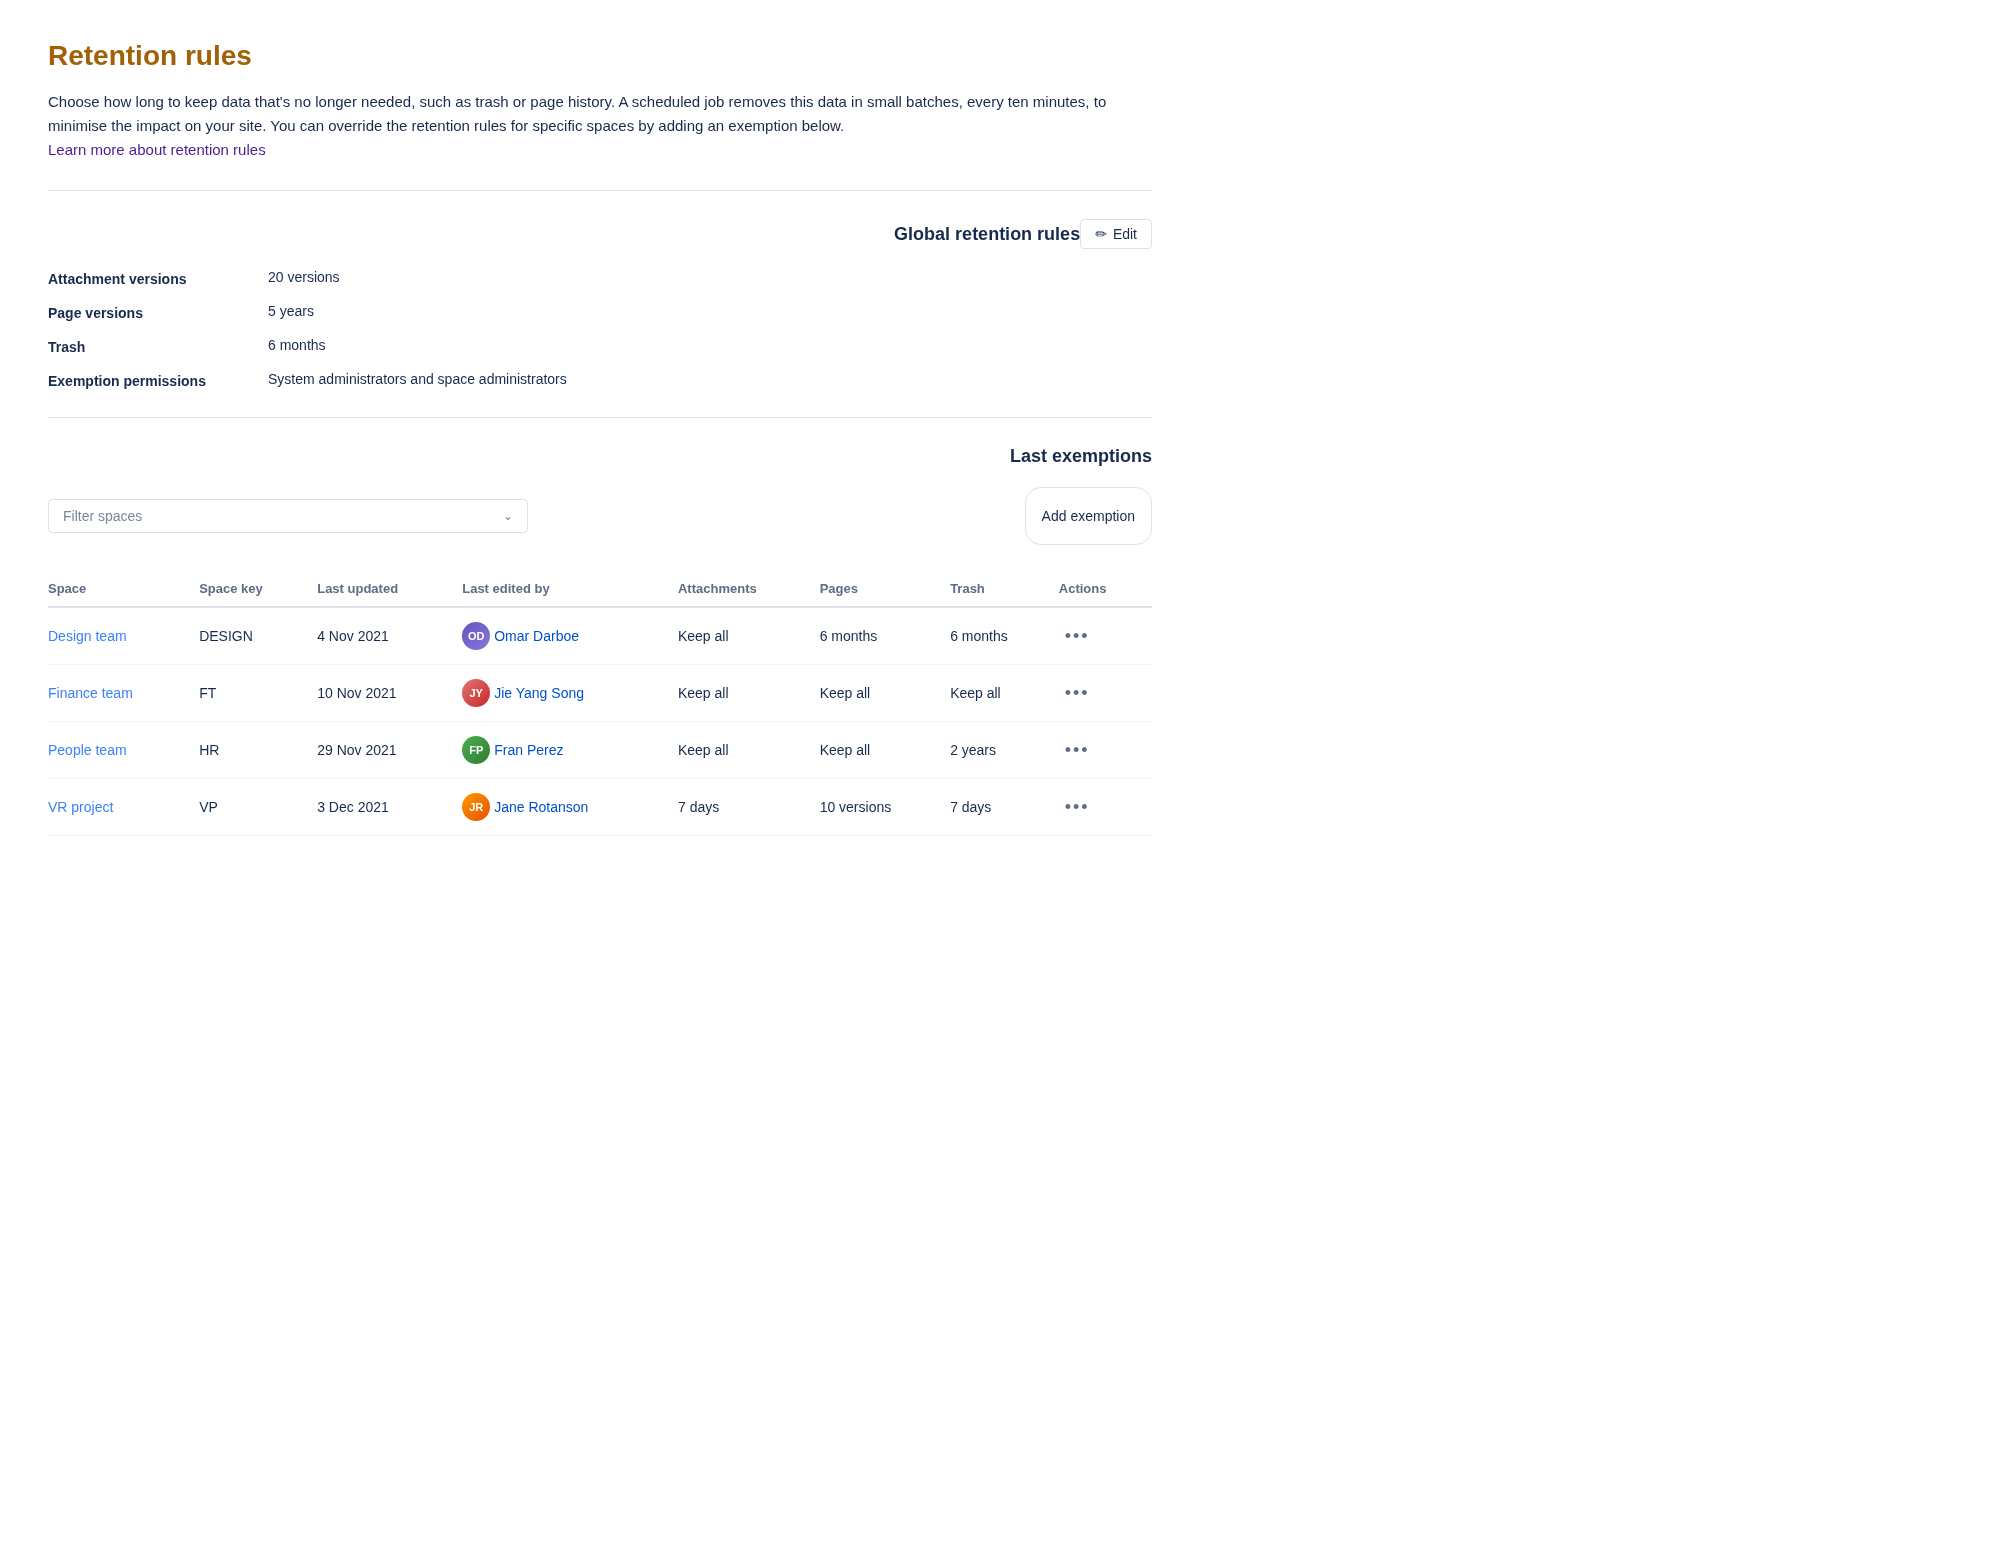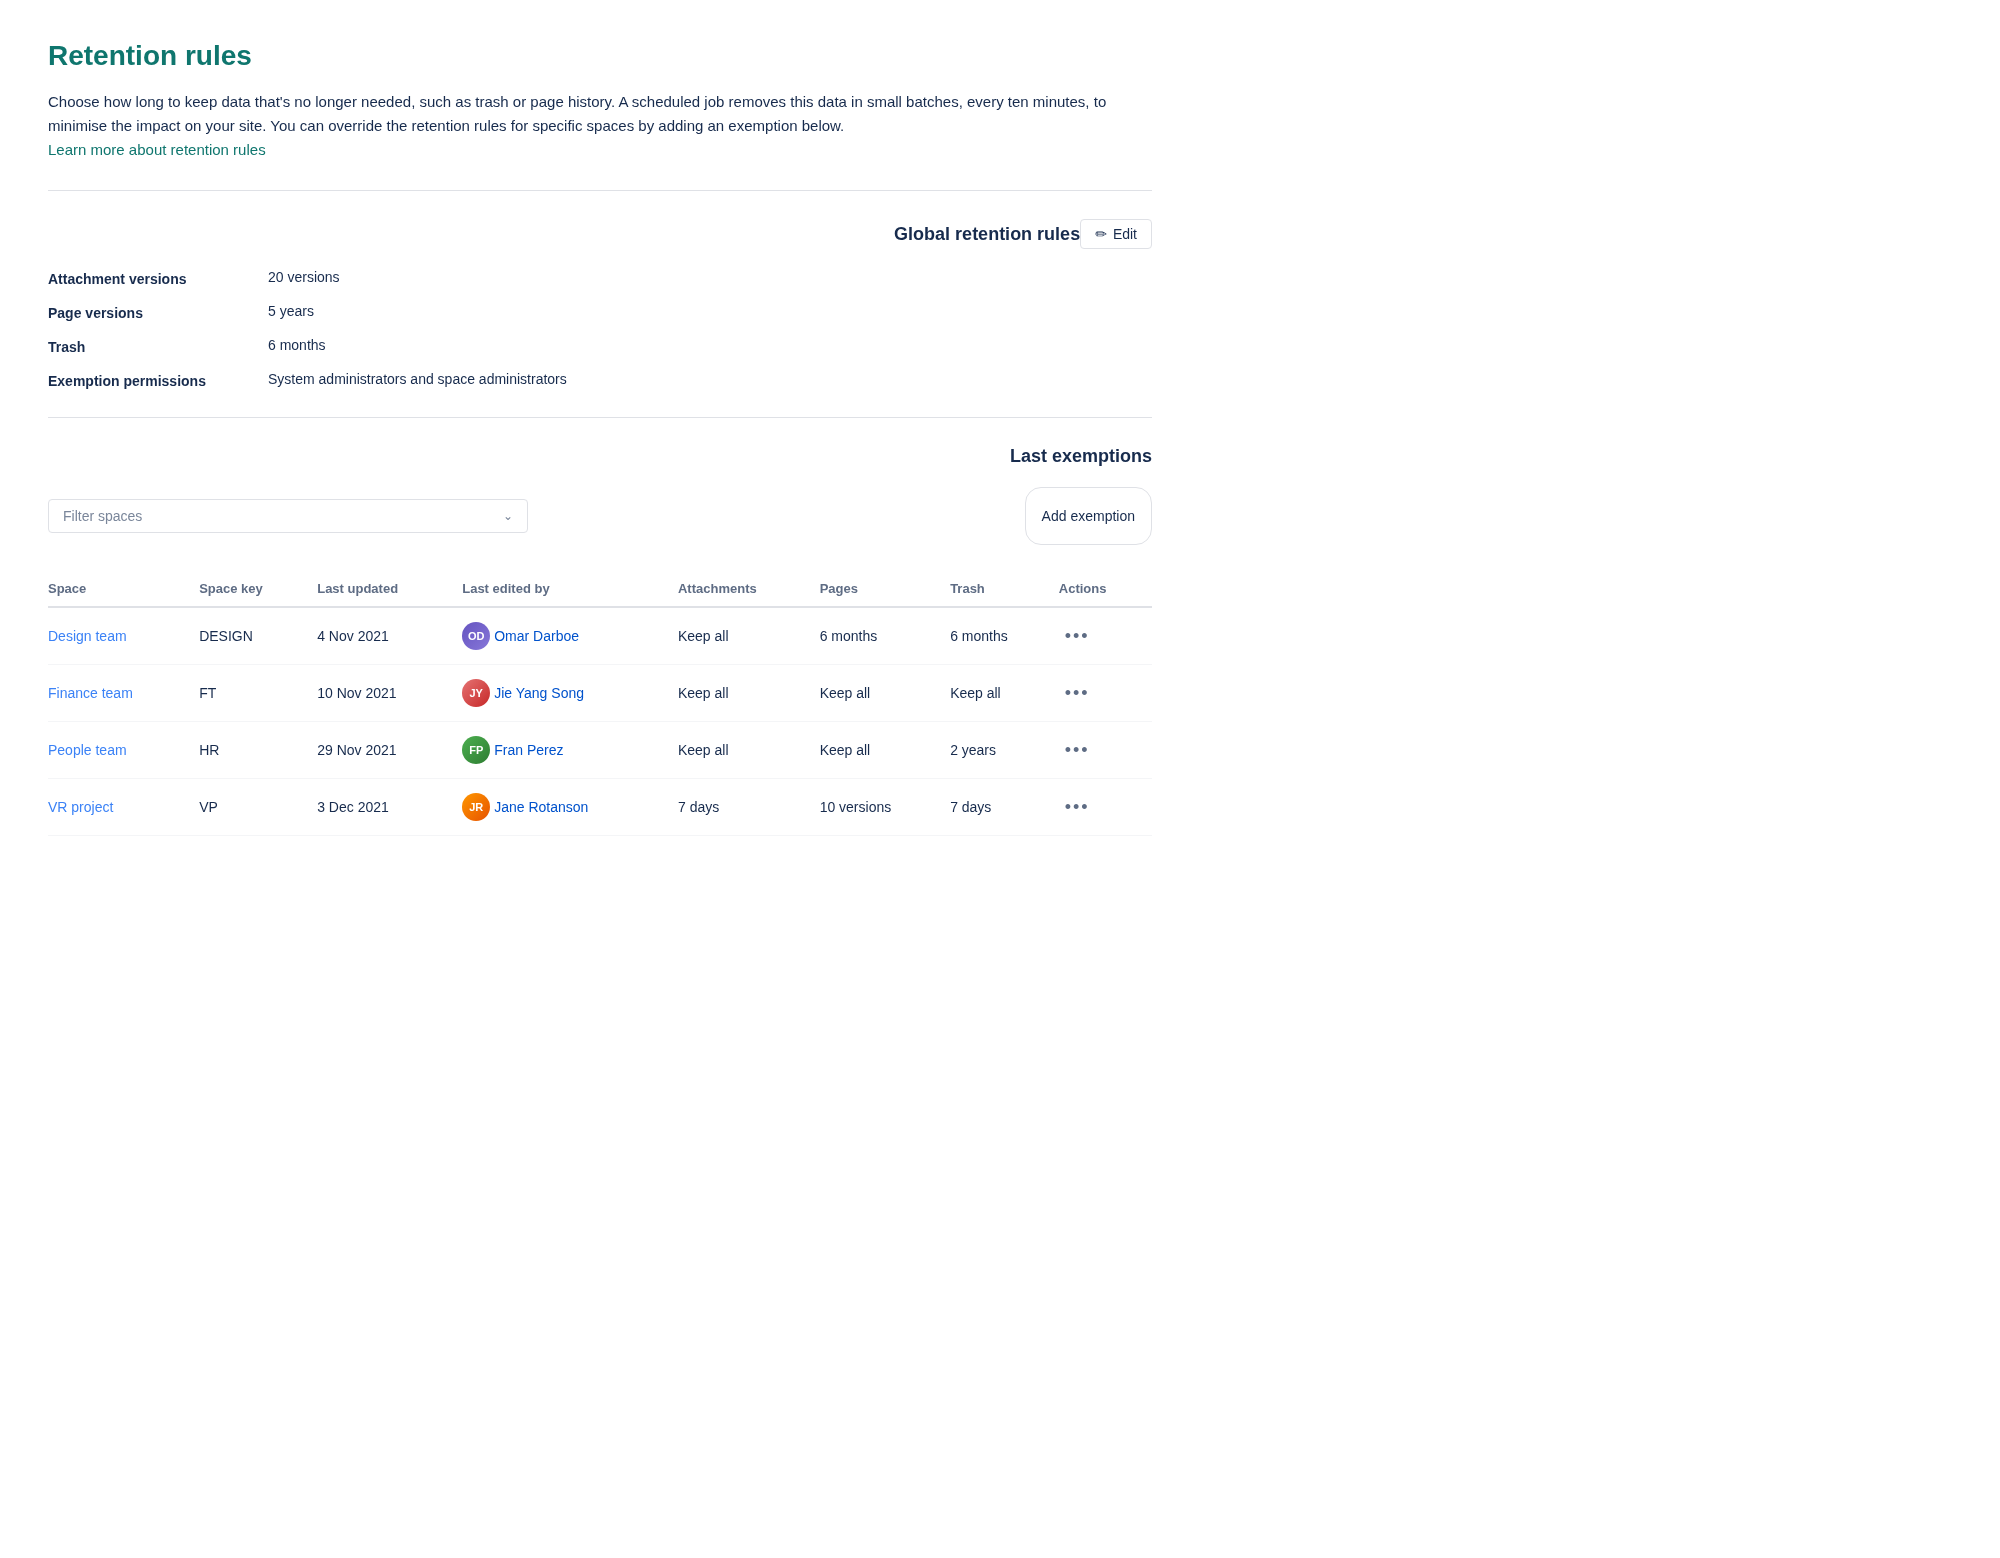--- a/index.html
+++ b/index.html
@@ -8,33 +8,33 @@
       background: #fff;
       color: #172b4d;
       font-size: 15px;
       padding: 40px 48px;
       max-width: 1200px;
     }
 
     h1 {
       font-size: 28px;
       font-weight: 700;
-      color: #0f766e;
+      color: #a16207;
       margin-bottom: 18px;
     }
 
     .description {
       font-size: 15px;
       color: #172b4d;
       line-height: 1.6;
       margin-bottom: 6px;
     }
 
     .link {
-      color: #0f766e;
+      color: #4c1d95;
       text-decoration: none;
       margin-top: 34px;
     }
 
     .divider {
       border: none;
       border-top: 1px solid #dfe1e6;
       margin: 28px 0;
     }
 

